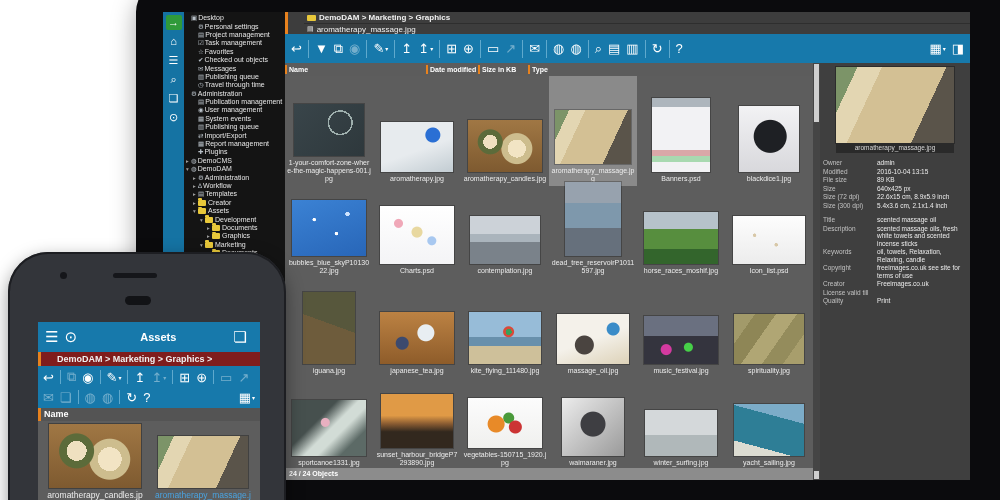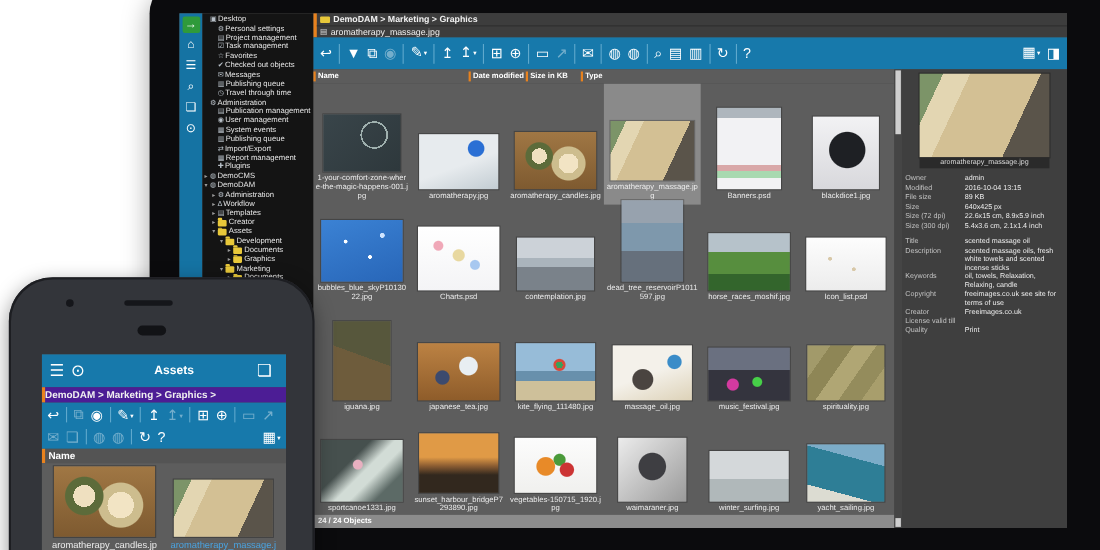--- a/index.html
+++ b/index.html
@@ -25,21 +25,21 @@
   .titem .tico{font-size:6.5px;color:#b8c0c8;margin-right:1px;flex:none;}
   .titem .folder{width:8px;height:6px;background:#e8c83a;border-radius:1px;margin-right:2px;flex:none;
     position:relative;}
   .titem .folder:before{content:"";position:absolute;left:0;top:-1.5px;width:4px;height:1.5px;background:#e8c83a;border-radius:1px 1px 0 0;}
   .titem.sel .tlabel{background:#6e6e6e;color:#fff;padding:0 2px;border-radius:1px;}
 
   
   .maincol{flex:1;display:flex;flex-direction:column;min-width:0;}
   .bcwrap{border-left:3px solid #e8821e;background:#3d3d3d;}
   .bc{display:flex;align-items:center;height:11px;color:#f0f0f0;font-size:8px;font-weight:bold;
-    padding-left:3px;gap:3px;white-space:nowrap;}
+    padding-left:3px;gap:3px;white-space:nowrap;margin-left:16px;}
   .bc .bfold{width:9px;height:6px;background:#e8c83a;border-radius:1px;flex:none;}
   .bc .bdoc{font-size:7px;color:#dcdcdc;flex:none;}
   .bc2{font-weight:normal;border-top:1px solid #2e2e2e;}
 
   .toolbar{height:29px;background:#1779ab;display:flex;align-items:center;padding:0 4px;gap:2px;}
   .toolbar .ticon{color:#fff;font-size:13px;line-height:22px;padding:0 2px;position:relative;}
   .toolbar .tsep{width:1px;height:18px;background:#5fa9cd;margin:0 2px;}
   .ticon.dis{opacity:.4;}
   .ticon .caret{font-size:6px;color:#fff;margin-left:1px;vertical-align:2px;}
   .toolbar .spacer{flex:1;}
@@ -83,22 +83,22 @@
   .phone{position:absolute;left:8px;top:252px;width:278px;height:260px;background:#33353a;
     border-radius:40px 40px 0 0;box-shadow:0 6px 18px rgba(0,0,0,.4), inset 0 0 0 2px #1d1e22;z-index:5;}
   .cam{position:absolute;left:52px;top:20px;width:7px;height:7px;border-radius:50%;background:#15161a;}
   .slot{position:absolute;left:105px;top:21px;width:44px;height:5px;border-radius:3px;background:#15161a;}
   .speaker{position:absolute;left:117px;top:44px;width:26px;height:9px;border-radius:5px;background:#121316;}
   .pscreen{position:absolute;left:30px;top:70px;width:222px;height:190px;background:#4a4a4a;
     display:flex;flex-direction:column;overflow:hidden;}
   .phead{height:30px;background:#1779ab;display:flex;align-items:center;padding:0 7px;flex:none;}
   .phead .ticon{color:#fff;font-size:15px;margin-right:6px;}
   .phead .ptitle{flex:1;text-align:center;color:#fff;font-weight:bold;font-size:11px;}
-  .pbc{height:14px;background:#4c1d95;border-left:3px solid #e8821e;color:#f0f0f0;font-size:9px;
-    font-weight:bold;line-height:14px;padding-left:0;flex:none;white-space:nowrap;}
+  .pbc{height:14px;background:#7f1d1d;border-left:3px solid #e8821e;color:#f0f0f0;font-size:9px;
+    font-weight:bold;line-height:14px;padding-left:16px;flex:none;white-space:nowrap;}
   .ptoolbar{background:#1779ab;padding:1px 3px;flex:none;}
   .prow{display:flex;align-items:center;height:20px;gap:2px;}
   .ptoolbar .ticon{color:#fff;font-size:13px;padding:0 2px;}
   .ptoolbar .tsep{width:1px;height:14px;background:#5fa9cd;margin:0 2px;}
   .ptoolbar .spacer{flex:1;}
   .pname{height:13px;background:#545454;border-left:3px solid #e8821e;color:#fff;font-size:9px;
     font-weight:bold;line-height:13px;padding-left:3px;flex:none;}
   .pgrid{flex:1;background:#5d5d5d;display:flex;flex-wrap:wrap;padding:3px 2px 0 2px;column-gap:8px;
     justify-content:center;overflow:hidden;}
   .pcell{width:100px;display:flex;flex-direction:column;align-items:center;}

